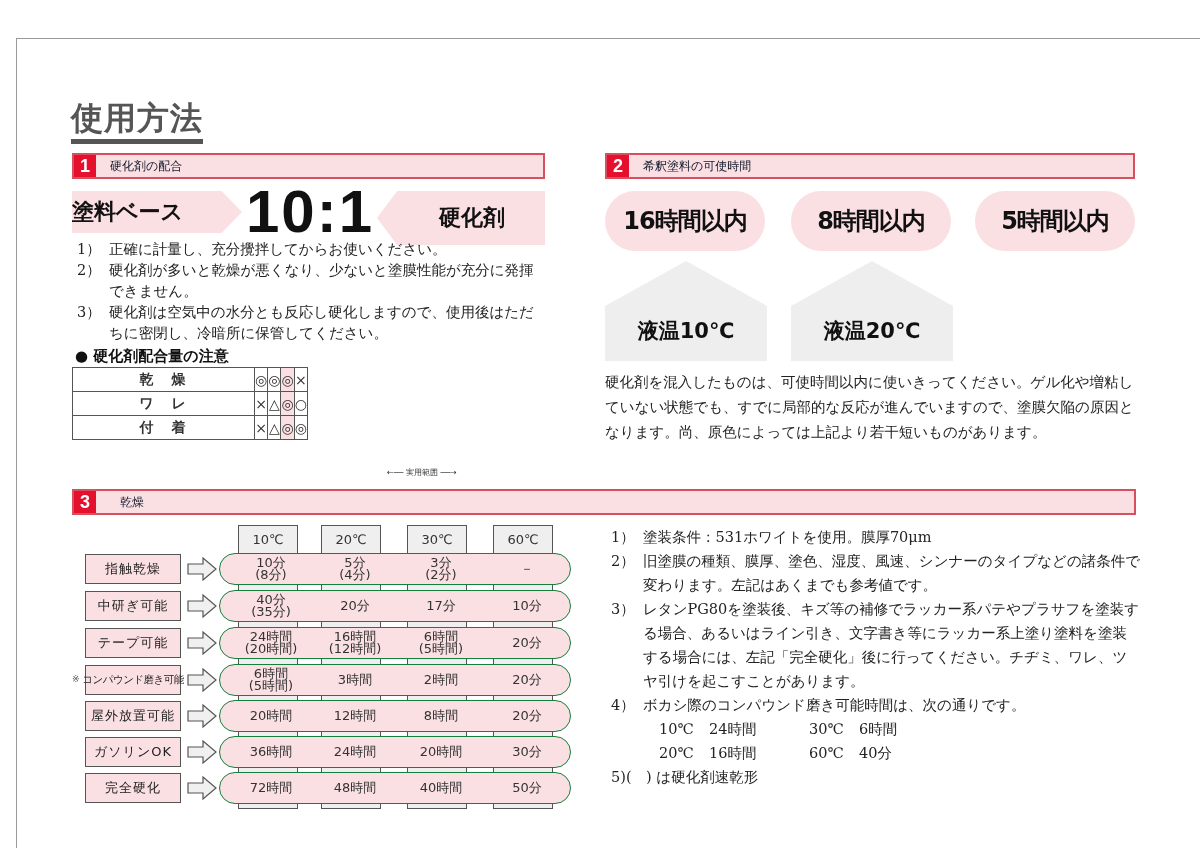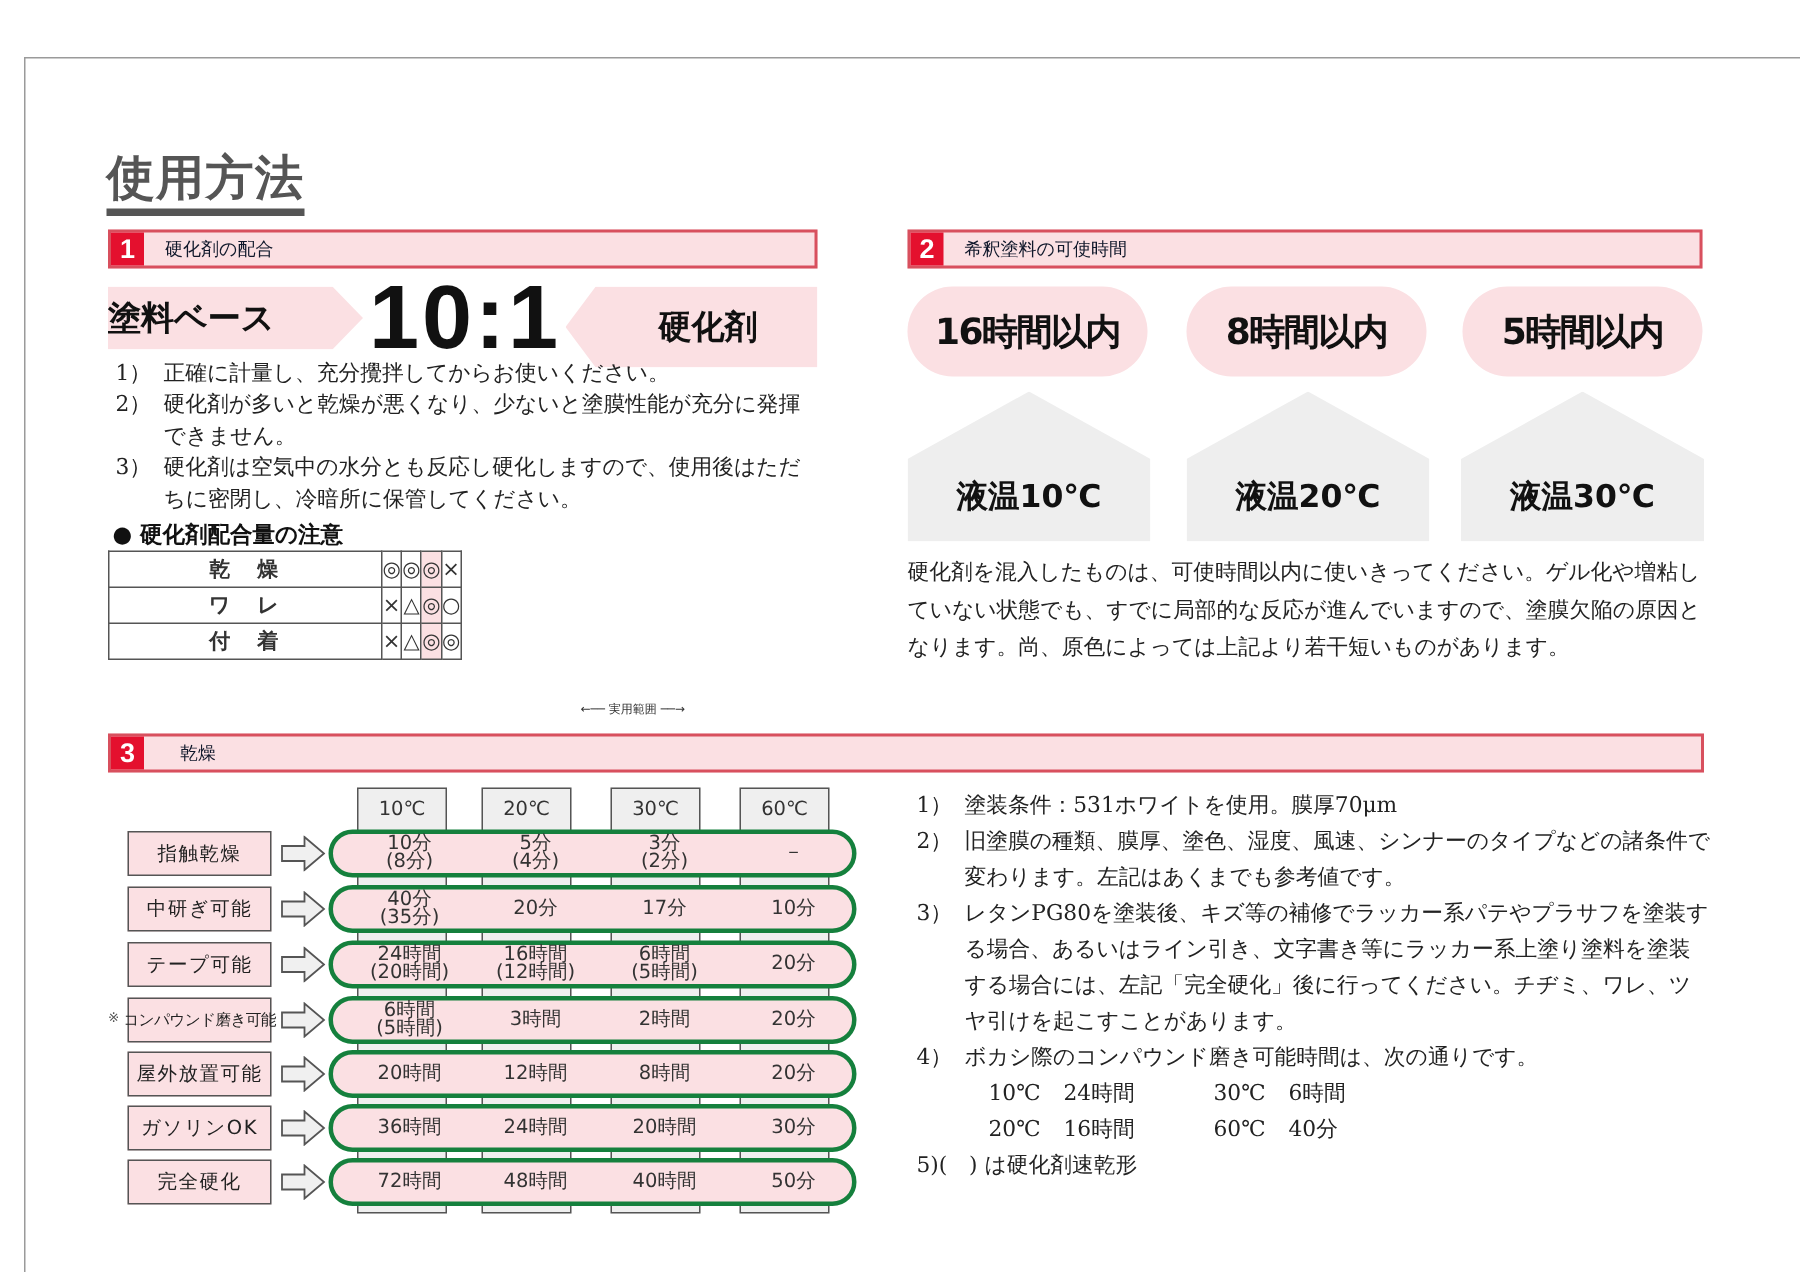--- a/index.html
+++ b/index.html
@@ -36,21 +36,21 @@
   .pill { top: 152px; width: 160px; height: 60px; background: #fbe0e3; border-radius: 30px; display: flex; align-items: center; justify-content: center; font-size: 24px; font-weight: bold; color: #111; letter-spacing: -1px; }
   .house { top: 222px; width: 162px; height: 100px; background: #eeeeee; clip-path: polygon(0 45%, 50% 0, 100% 45%, 100% 100%, 0 100%); display: flex; align-items: flex-end; justify-content: center; padding-bottom: 16px; font-size: 21px; font-weight: bold; color: #111; }
   .para2 { left: 588px; top: 331px; width: 536px; font-family: "DejaVu Serif", "Liberation Serif", serif; font-size: 14.5px; line-height: 25px; color: #222; }
 
   
   .temp-col { top: 486px; width: 60px; height: 284px; background: #efefef; border: 1px solid #555; }
   .temp-label { top: 486px; width: 60px; height: 28px; display: flex; align-items: center; justify-content: center; font-size: 13px; color: #333; }
   .stage-label { left: 68px; width: 96px; height: 30px; background: #fbe0e3; border: 1px solid #555; display: flex; align-items: center; justify-content: center; font-size: 13px; color: #222; letter-spacing: 1px; white-space: nowrap; }
   .stage-label.small { font-size: 10.5px; letter-spacing: -0.5px; }
   .arrow { left: 170px; width: 30px; height: 24px; }
-  .value-pill { left: 202px; width: 352px; height: 32px; background: #fbe0e3; border: 3px solid #15803d; border-radius: 16px; }
+  .value-pill { left: 202px; width: 352px; height: 32px; background: #fbe0e3; border: 1px solid #15803d; border-radius: 16px; }
   .cell { position: absolute; top: 0; height: 100%; width: 86px; display: flex; flex-direction: column; align-items: center; justify-content: center; font-size: 13px; line-height: 12px; color: #333; text-align: center; }
   .asterisk { left: 55px; font-size: 9px; color: #555; }
   .notes3 { left: 594px; top: 486px; width: 530px; font-family: "DejaVu Serif", "Liberation Serif", serif; font-size: 14.5px; line-height: 24px; color: #222; }
   .sub-grid { display: grid; grid-template-columns: 50px 100px 50px 80px; padding-left: 48px; }
 </style>
 </head>
 <body>
 
 <div class="page">
 
@@ -113,21 +113,20 @@
     <div class="sec-num">2</div>
     <div class="sec-label">希釈塗料の可使時間</div>
   </div>
 
   <div class="abs pill" style="left:588px;">16時間以内</div>
   <div class="abs pill" style="left:774px;">8時間以内</div>
   <div class="abs pill" style="left:958px;">5時間以内</div>
 
   <div class="abs house" style="left:588px;">液温10℃</div>
   <div class="abs house" style="left:774px;">液温20℃</div>
-  <div class="abs house" style="left:957px;">液温30℃</div>
 
   <div class="abs para2">硬化剤を混入したものは、可使時間以内に使いきってください。ゲル化や増粘していない状態でも、すでに局部的な反応が進んでいますので、塗膜欠陥の原因となります。尚、原色によっては上記より若干短いものがあります。</div>
 
   <div class="abs sec-head" style="left:55px;top:450px;width:1064px;">
     <div class="sec-num">3</div>
     <div class="sec-label" style="margin-left:24px;">乾燥</div>
   </div>
 
   <div class="abs temp-col" style="left:221px;"></div>
   <div class="abs temp-col" style="left:304px;"></div>

